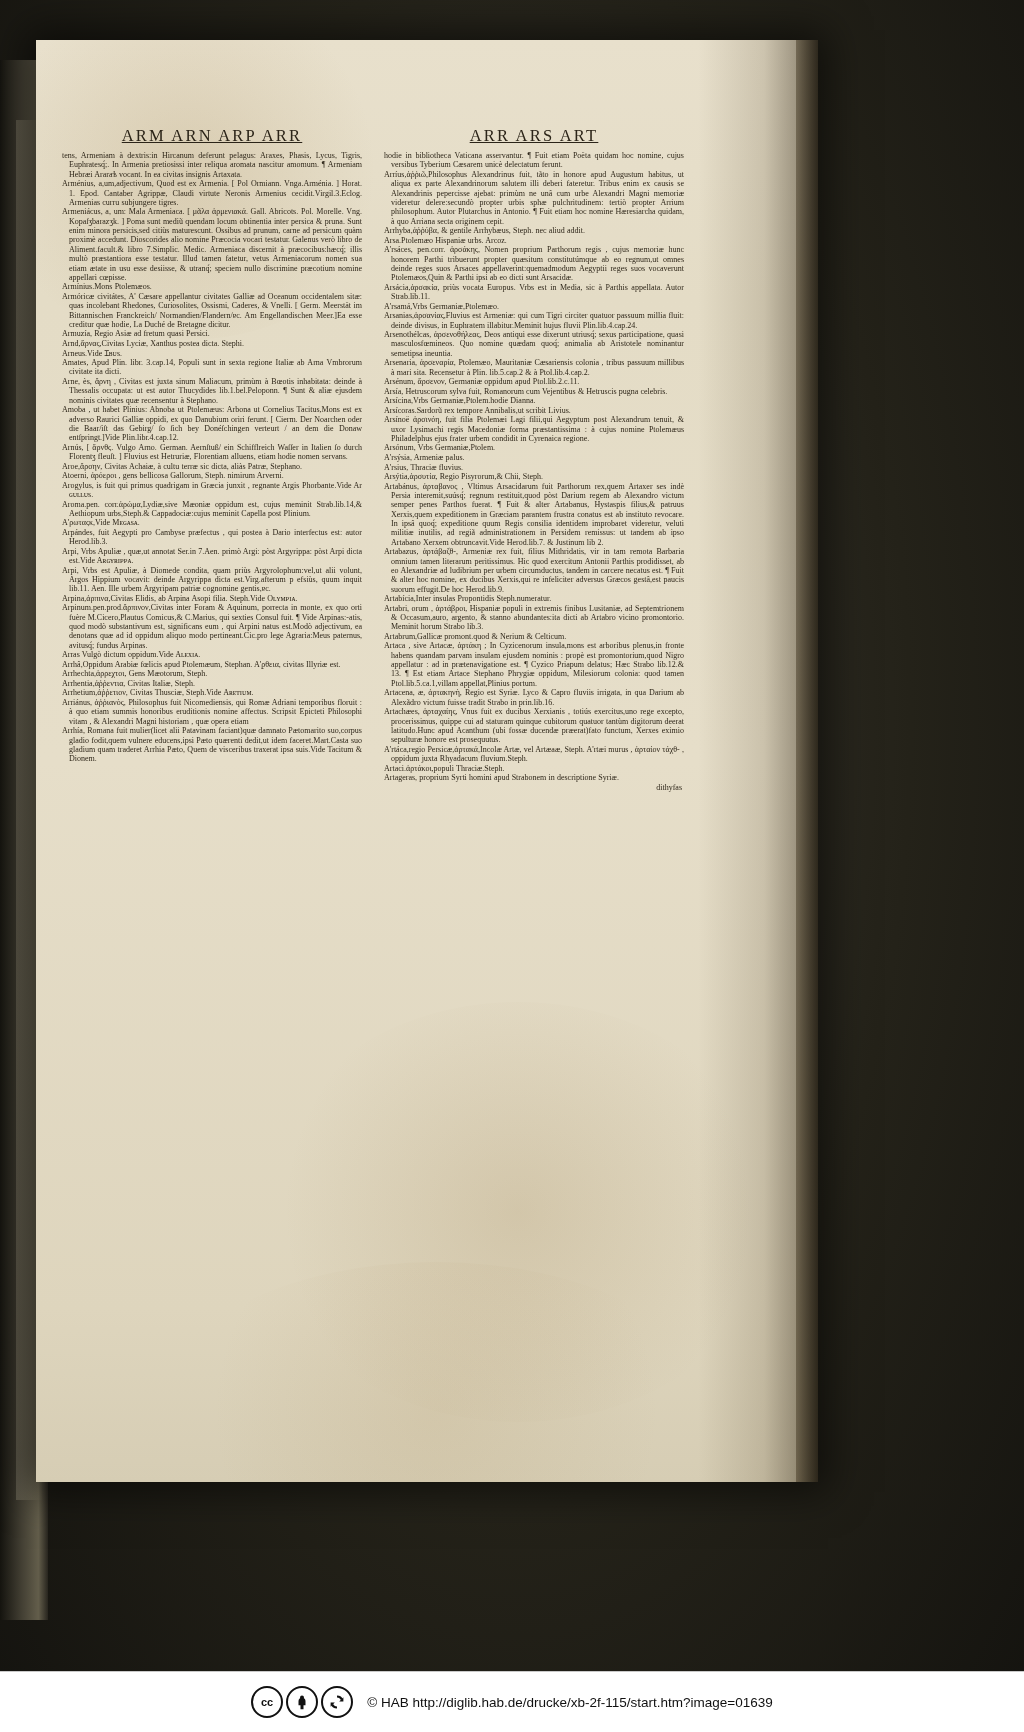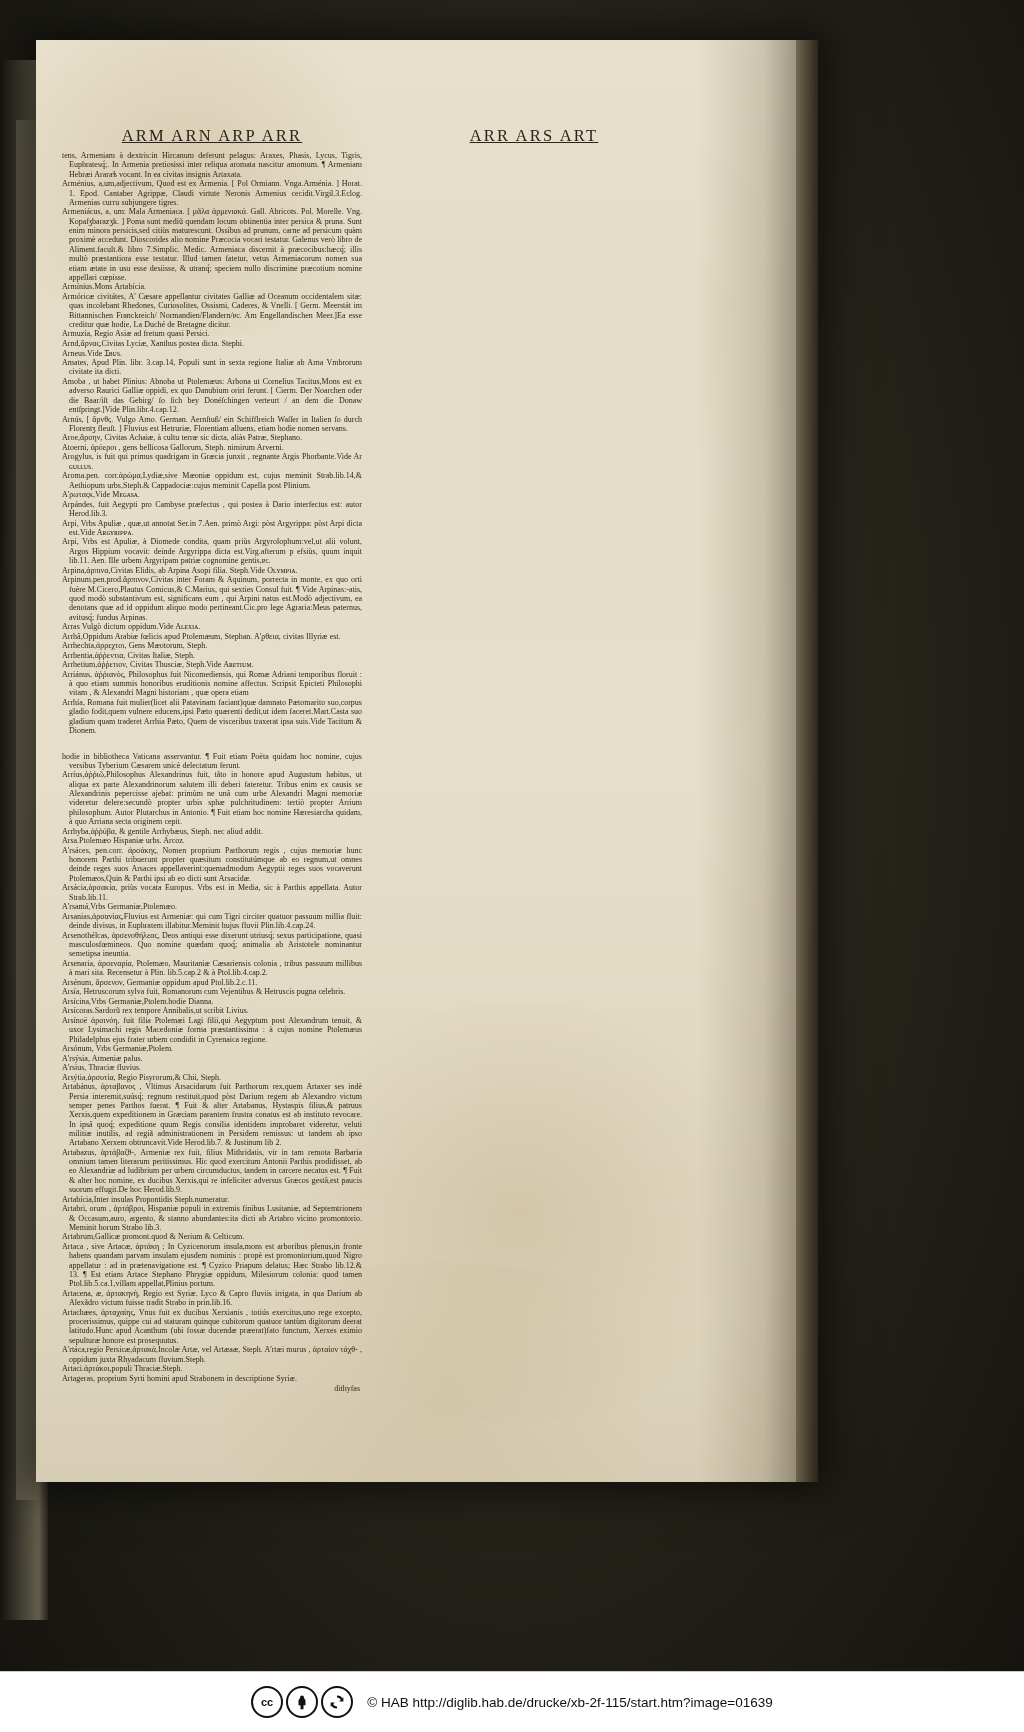--- a/index.html
+++ b/index.html
@@ -100,23 +100,22 @@
   }
   .headline .hl-col {
     width: 300px;
     text-align: center;
     white-space: nowrap;
   }
 
   
   .cols {
     display: flex;
-    gap: 16px;
+    gap: 22px;
     width: 622px;
-    flex-direction: column;
   }
   .col {
     width: 300px;
   }
   .entry {
     font-size: 8.0px;
     line-height: 9.35px;
     color: #2e2619;
     text-align: justify;
     text-indent: -7px;
@@ -182,26 +181,27 @@
       <div class="headline">
         <div class="hl-col">ARM ARN ARP ARR</div>
         <div class="hl-col">ARR ARS ART</div>
       </div>
 
       <div class="cols">
         <div class="col">
           <p class="entry">tens, Armeniam à dextris:in Hircanum deferunt pelagus: Araxes, Phasis, Lycus, Tigris, Euphratesq́;. In Armenia pretiosissi inter reliqua aromata nascitur amomum. ¶ Armeniam Hebræi Araraѣ vocant. In ea civitas insignis Artaxata.</p>
           <p class="entry">Arménius, a,um,adjectivum, Quod est ex Armenia. [ Pol Ormiann. Vnga.Arménia. ] Horat. 1. Epod. Cantaber Agrippæ, Claudi virtute Neronis Armenius cecidit.Virgil.3.Eclog. Armenias curru subjungere tigres.</p>
           <p class="entry">Armeniácus, a, um: Mala Armeniaca. [ μᾶλα ἀρμενιακά. Gall. Abricots. Pol. Morelle. Vng. Kopaſʒbarazʒk. ] Poma sunt mediũ quendam locum obtinentia inter persica &amp; pruna. Sunt enim minora persicis,sed citiùs maturescunt. Ossibus ad prunum, carne ad persicum quàm proximè accedunt. Dioscorides alio nomine Præcocia vocari testatur. Galenus verò libro de Aliment.facult.&amp; libro 7.Simplic. Medic. Armeniaca discernit à præcocibus:hæcq́; illis multò præstantiora esse testatur. Illud tamen fatetur, vetus Armeniacorum nomen sua etiam ætate in usu esse desiisse, &amp; utranq́; speciem nullo discrimine præcotium nomine appellari cœpisse.</p>
-          <p class="entry">Armínius.Mons Artabícia.</p>
+          <p class="entry">Armínius.Mons Ptolemæos.</p>
           <p class="entry">Armóricæ civitátes, A' Cæsare appellantur civitates Galliæ ad Oceanum occidentalem sitæ: quas incolebant Rhedones, Curiosolites, Ossismi, Caderes, &amp; Vnelli. [ Germ. Meerstät im Bittannischen Franckreich/ Normandien/Flandern/ɐc. Am Engellandischen Meer.]Ea esse creditur quæ hodie, La Duché de Bretagne dicitur.</p>
           <p class="entry">Armuzía, Regio Asiæ ad fretum quasi Persici.</p>
           <p class="entry">Arnd,ἄρνας,Civitas Lyciæ, Xanthus postea dicta. Stephi.</p>
           <p class="entry">Arneus.Vide Ɪʙᴜs.</p>
           <p class="entry">Amates, Apud Plin. libr. 3.cap.14, Populi sunt in sexta regione Italiæ ab Arna Vmbrorum civitate ita dicti.</p>
+          <p class="entry">Arne, ès, ἄρνη , Civitas est juxta sinum Maliacum, primùm à Bœotis inhabitata: deinde à Thessalis occupata: ut est autor Thucydides lib.1.bel.Peloponn. ¶ Sunt &amp; aliæ ejusdem nominis civitates quæ recensentur à Stephano.</p>
           <p class="entry">Amoba , ut habet Plinius: Abnoba ut Ptolemæus: Arbona ut Cornelius Tacitus,Mons est ex adverso Raurici Galliæ oppidi, ex quo Danubium oriri ferunt. [ Cierm. Der Noarchen oder die Baar/iſt das Gebirg/ ſo ſich bey Donéſchingen verteurt / an dem die Donaw entſpringt.]Vide Plin.libr.4.cap.12.</p>
           <p class="entry">Arnús, [ ἄρνθς. Vulgo Arno. German. Aernſtuß/ ein Schifflreich Waſſer in Italien ſo durch Florentʒ fleuſt. ] Fluvius est Hetruriæ, Florentiam alluens, etiam hodie nomen servans.</p>
           <p class="entry">Aroe,ἄρσην, Civitas Achaiæ, à cultu terræ sic dicta, aliàs Patræ, Stephano.</p>
           <p class="entry">Atoerni, ἀρόεροι , gens bellicosa Gallorum, Steph. nimirum Arverni.</p>
           <p class="entry">Arogylus, is fuit qui primus quadrigam in Græcia junxit , regnante Argis Phorbante.Vide Ar ɢᴜʟʟᴜs.</p>
           <p class="entry">Aroma.pen. corr.ἀρώμα,Lydiæ,sive Mæoniæ oppidum est, cujus meminit Strab.lib.14,&amp; Aethiopum urbs,Steph.&amp; Cappadociæ:cujus meminit Capella post Plinium.</p>
           <p class="entry">A'ρωταςκ,Vide Mᴇɢᴀsᴀ.</p>
           <p class="entry">Arpándes, fuit Aegypti pro Cambyse præfectus , qui postea à Dario interfectus est: autor Herod.lib.3.</p>
           <p class="entry">Arpi, Vrbs Apuliæ , quæ,ut annotat Ser.in 7.Aen. primò Argi: pòst Argyrippa: pòst Arpi dicta est.Vide Aʀɢʏʀɪᴘᴘᴀ.</p>
           <p class="entry">Arpi, Vrbs est Apuliæ, à Diomede condita, quam priùs Argyrolophum:vel,ut alii volunt, Argos Hippium vocavit: deinde Argyrippa dicta est.Virg.afterum p efsiùs, quum inquit lib.11. Aen. Ille urbem Argyripam patriæ cognomine gentis,ɐc.</p>

